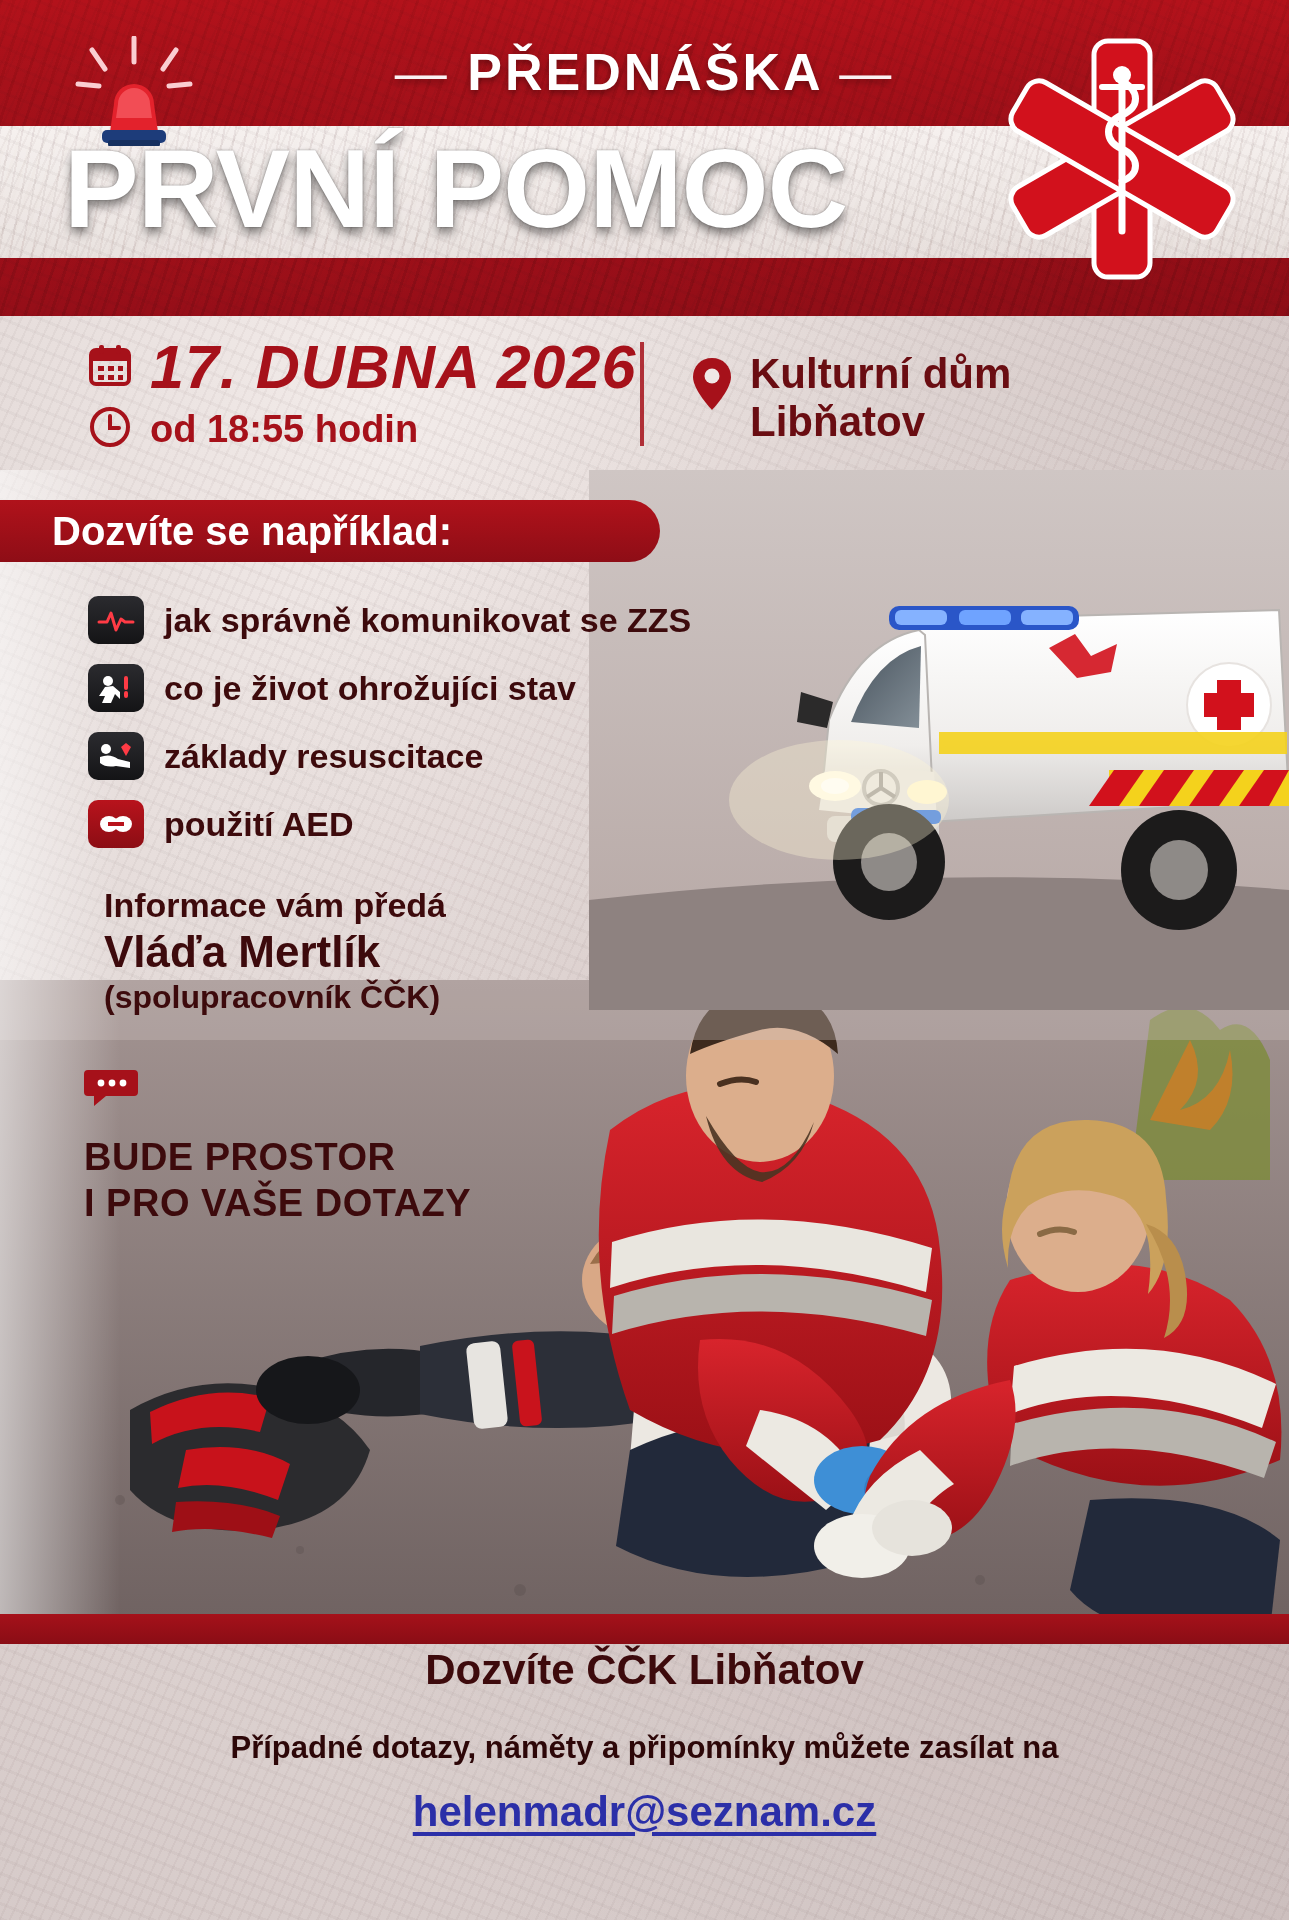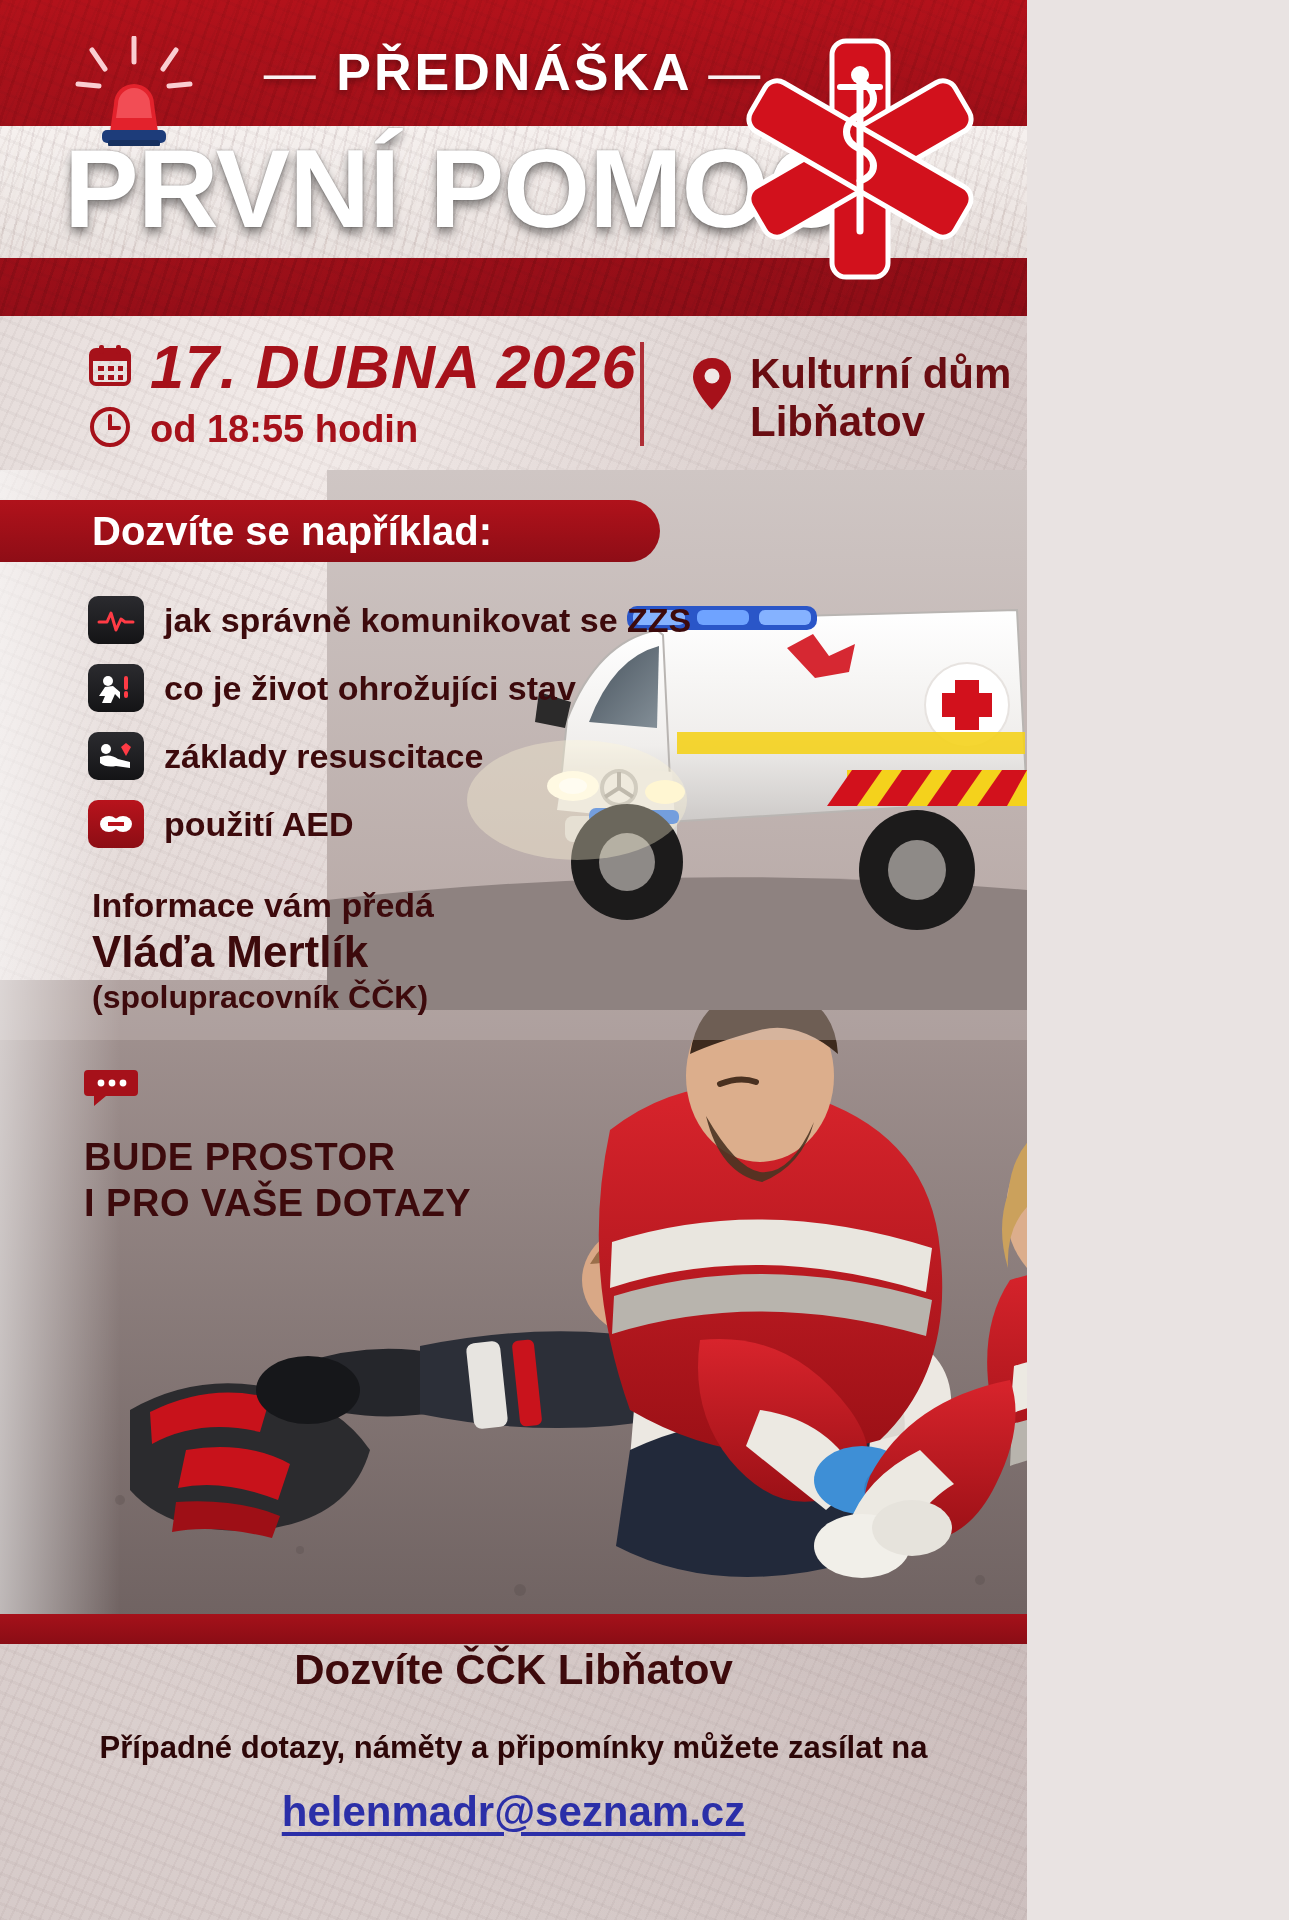--- a/index.html
+++ b/index.html
@@ -5,21 +5,21 @@
   * { box-sizing: border-box; margin: 0; padding: 0; }
   html, body {
     width: 1289px;
     height: 1920px;
     font-family: "Liberation Sans", sans-serif;
     background: #e9e3e2;
     overflow: hidden;
   }
   .poster {
     position: relative;
-    width: 1027px;
+    width: 1289px;
     height: 1920px;
     overflow: hidden;
     background:
       radial-gradient(ellipse at 30% 20%, #f3ecea 0%, #e0d6d4 45%, #cfc2c1 100%);
   }
 
   
   .grunge {
     position: absolute; inset: 0;
     background:
@@ -103,39 +103,39 @@
   }
   .place-block { position: absolute; left: 690px; top: 14px; display: flex; gap: 16px; }
   .place-text { color: #6a0d12; font-weight: 700; font-size: 42px; line-height: 1.15; }
 
   
   .ribbon {
     position: absolute; left: 0; top: 500px; height: 62px; width: 660px;
     background: linear-gradient(180deg, #b0121b, #8e0d16);
     z-index: 5;
     display: flex; align-items: center;
-    padding-left: 92px;
+    padding-left: 52px;
     border-top-right-radius: 31px; border-bottom-right-radius: 31px;
   }
   .ribbon span { color: #fff; font-size: 40px; font-weight: 700; }
 
   
   .bullets { position: absolute; left: 88px; top: 586px; z-index: 5; }
   .bullet { display: flex; align-items: center; gap: 20px; height: 68px; }
   .bullet .label { color: #3d0a0c; font-size: 34px; font-weight: 700; }
   .bicon {
     width: 56px; height: 48px; border-radius: 10px;
     background: linear-gradient(180deg, #2b2b2f 0%, #141416 100%);
     display: flex; align-items: center; justify-content: center;
     flex: 0 0 auto;
   }
   .bicon.red { background: linear-gradient(180deg, #b8131c, #8c0d14); }
 
   
-  .lecturer { position: absolute; left: 92px; top: 886px; z-index: 5; color: #3d0a0c; }
+  .lecturer { position: absolute; left: 104px; top: 886px; z-index: 5; color: #3d0a0c; }
   .lecturer .l1 { font-size: 34px; font-weight: 700; }
   .lecturer .l2 { font-size: 44px; font-weight: 700; margin-top: 2px; }
   .lecturer .l3 { font-size: 32px; font-weight: 700; margin-top: 2px; }
 
   
   .questions {
     position: absolute; left: 84px; top: 1060px; z-index: 5;
     display: flex; gap: 22px; align-items: flex-start; flex-direction: column;
   }
   .questions .qtext { color: #3d0a0c; font-size: 38px; font-weight: 700; line-height: 1.22; letter-spacing: .5px; }

